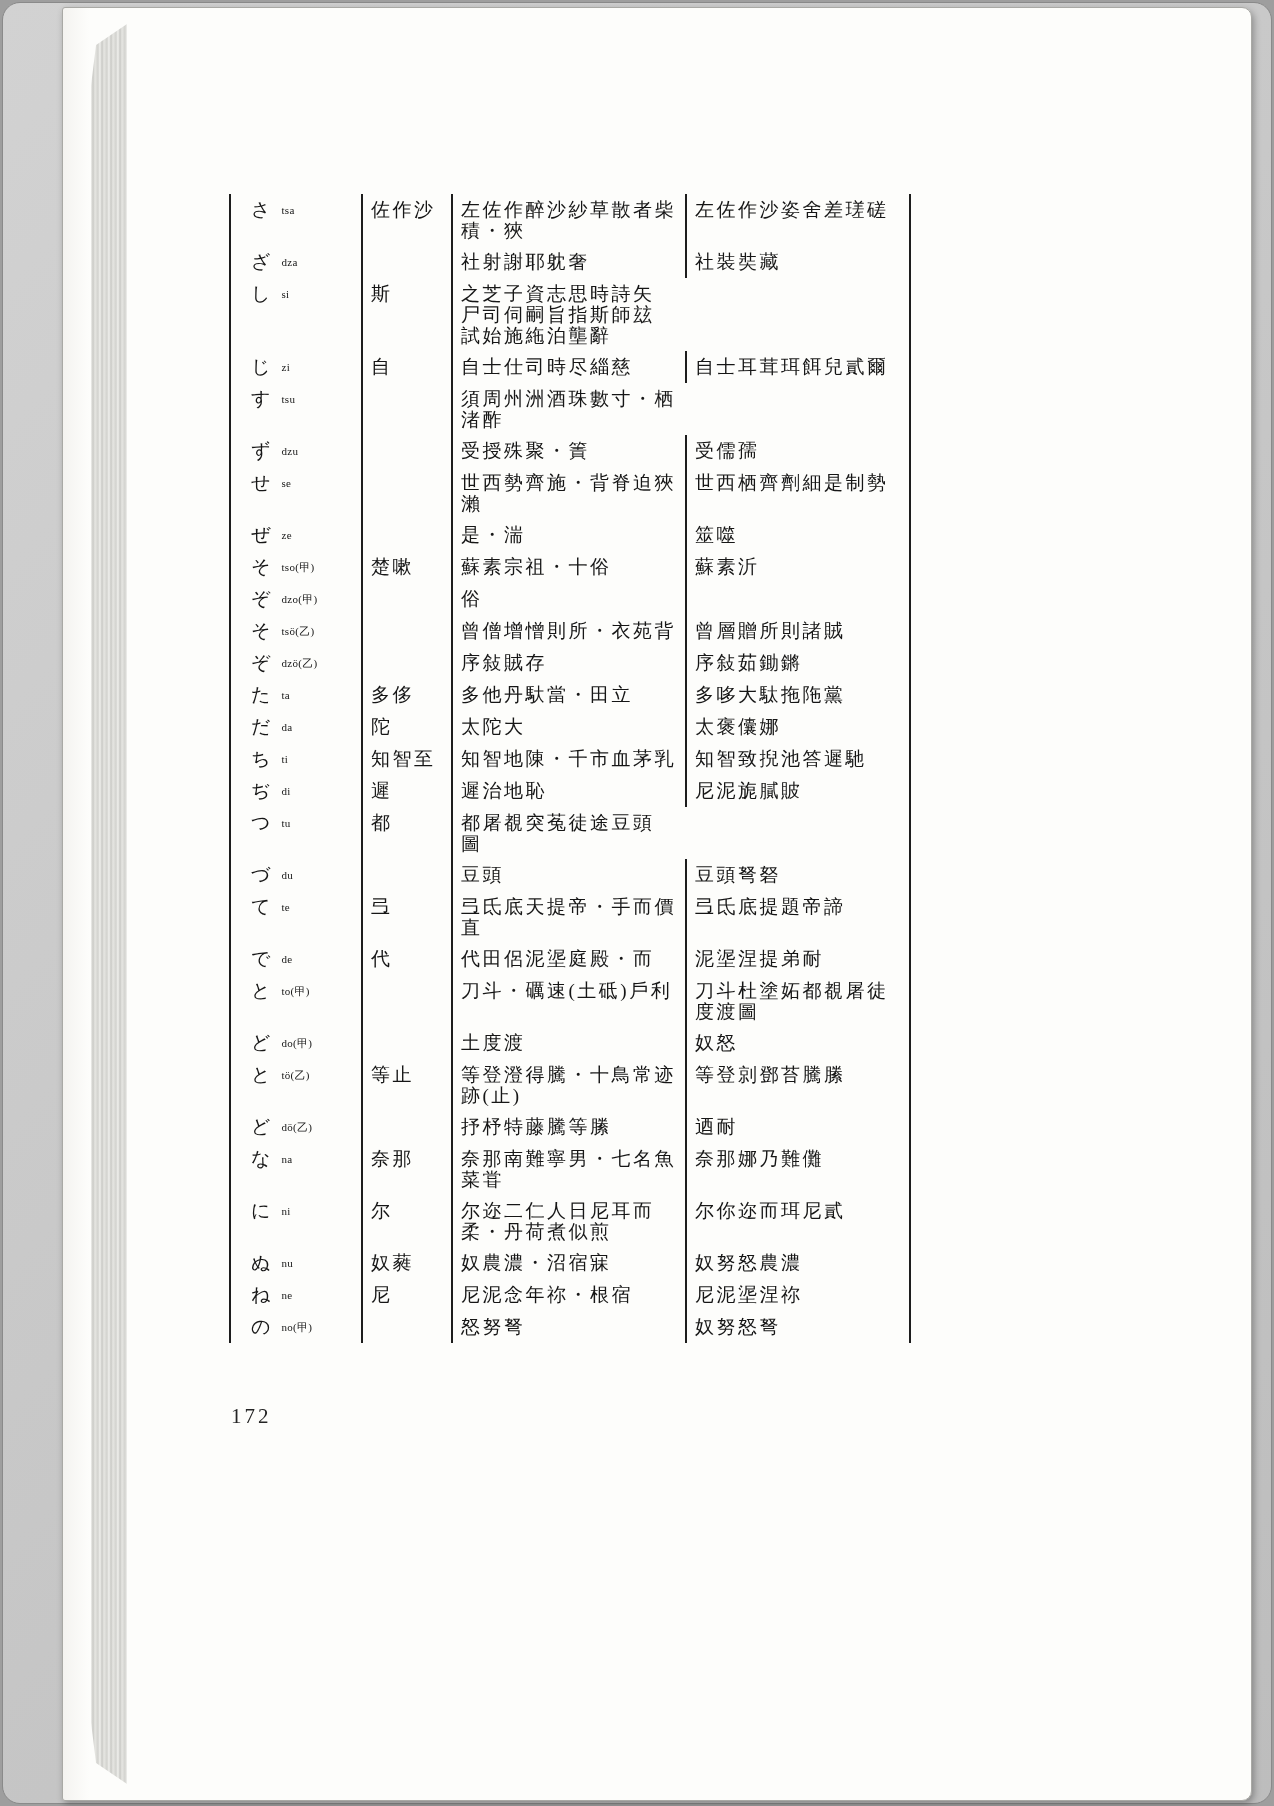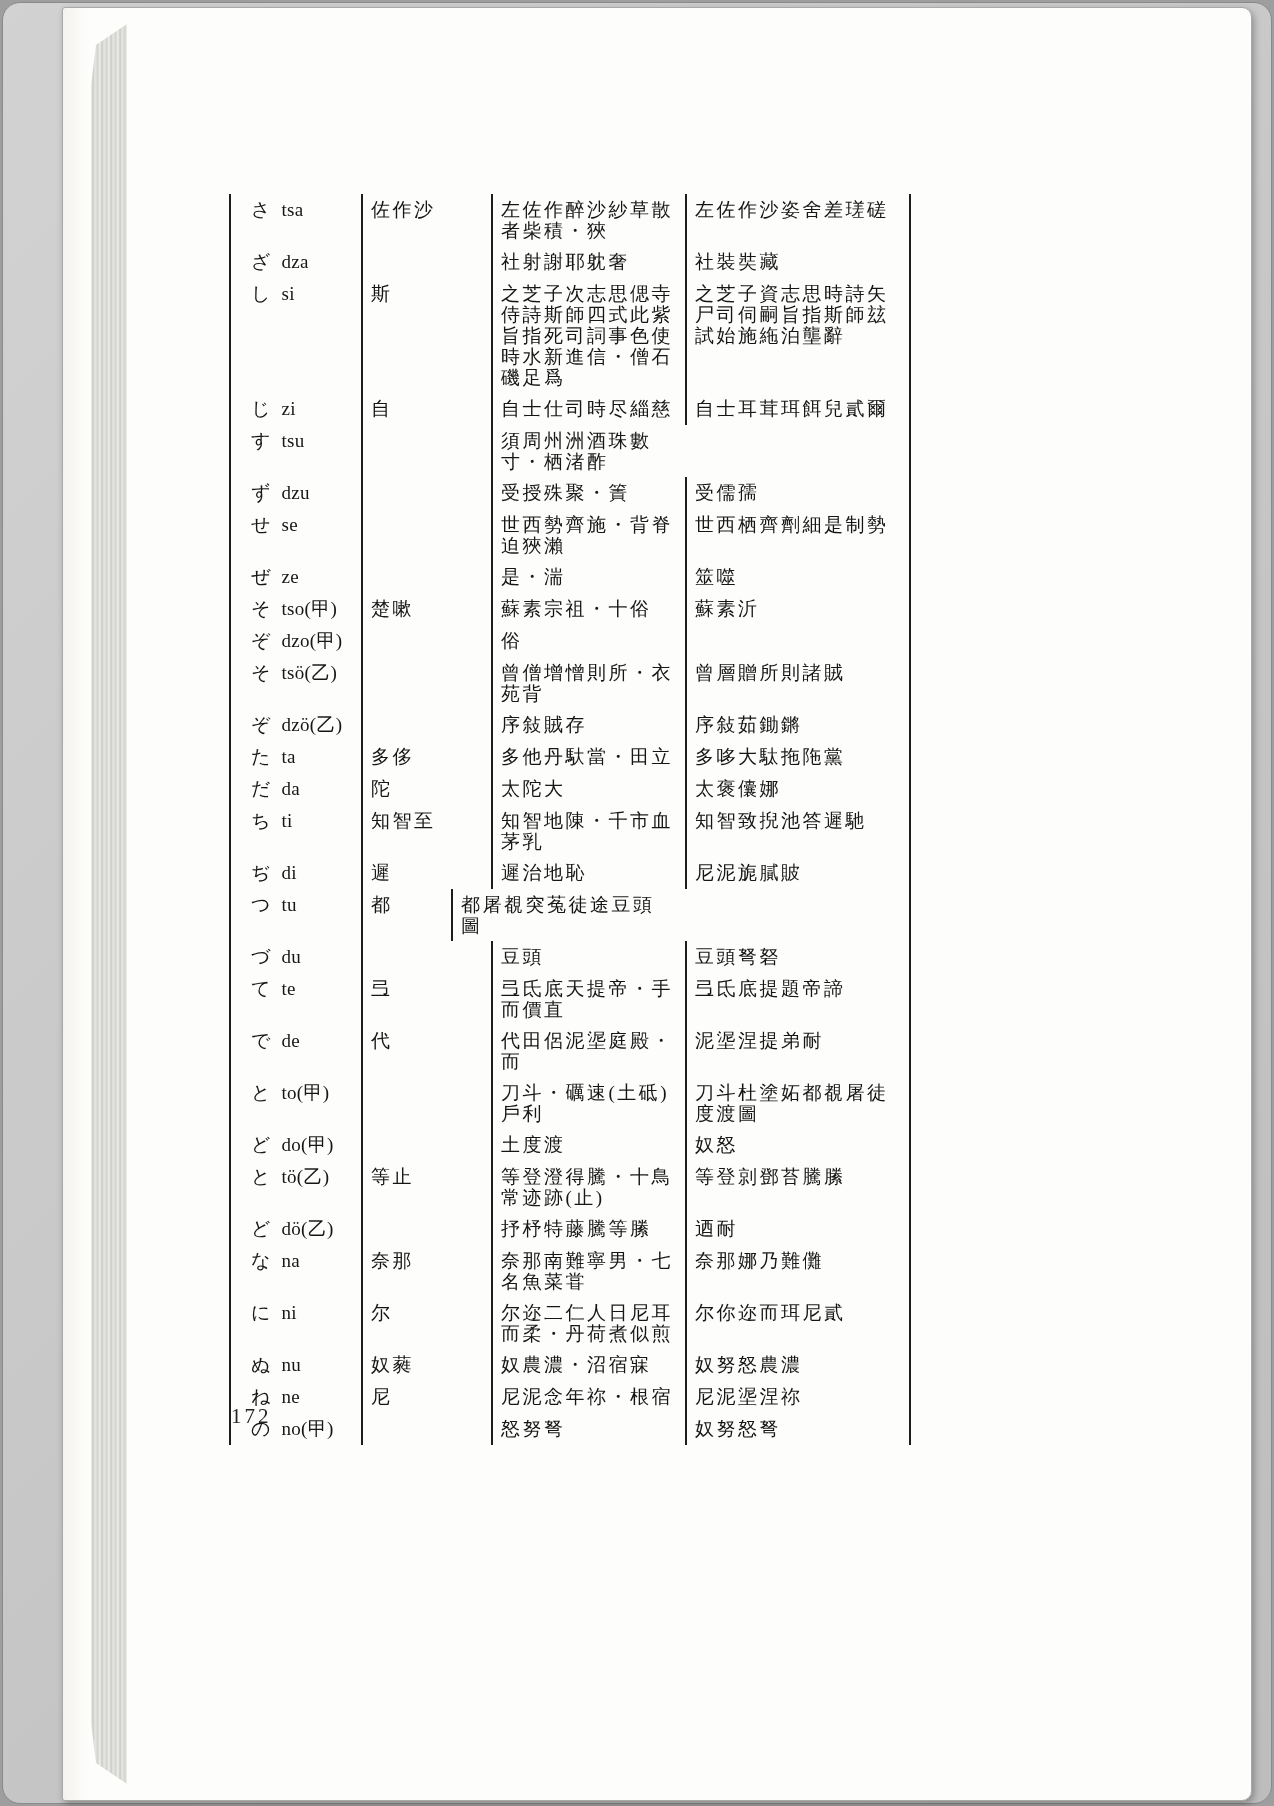--- a/index.html
+++ b/index.html
@@ -40,24 +40,24 @@
   .cell{
     padding:5px 8px;
     font-size:19px;line-height:21px;color:#161616;
     word-break:break-all;
   }
   .c1{
     padding-left:20px;letter-spacing:0;
     display:flex;gap:11px;align-items:flex-start;
   }
   .c2,.c3,.c4{border-left:2px solid #1d1d1d;letter-spacing:2.5px;}
-  .c3{padding:5px 2px 5px 8px;margin-left:40px;}
+  .c3{padding:5px 2px 5px 8px;}
   .c4{padding:5px 16px 5px 8px;}
   .kana{font-size:19px;line-height:22px;}
-  .roman{font-size:19px;line-height:22px;letter-spacing:0.3px;white-space:nowrap;}
+  .roman{font-size:11px;line-height:22px;letter-spacing:0.3px;white-space:nowrap;}
   .page-number{
     position:absolute;left:168px;top:1396px;
     font-size:21px;letter-spacing:3px;color:#242424;
   }
 </style>
 </head>
 <body>
 
 <div class="scan-mat"></div>
 
@@ -83,21 +83,20 @@
           <div class="cell c2"></div>
           <div class="cell c3">社射謝耶躭奢</div>
           <div class="cell c4">社裝奘藏</div>
         </div>
         <div class="row">
           <div class="cell c1">
             <span class="kana">し</span>
             <span class="roman">si</span>
           </div>
           <div class="cell c2">斯</div>
-          <div class="cell c3">之芝子次志思偲寺侍詩斯師四式此紫旨指死司詞事色使時水新進信・僧石磯足爲</div>
           <div class="cell c4">之芝子資志思時詩矢尸司伺嗣旨指斯師玆試始施絁泊壟辭</div>
         </div>
         <div class="row">
           <div class="cell c1">
             <span class="kana">じ</span>
             <span class="roman">zi</span>
           </div>
           <div class="cell c2">自</div>
           <div class="cell c3">自士仕司時尽緇慈</div>
           <div class="cell c4">自士耳茸珥餌兒貳爾</div>

